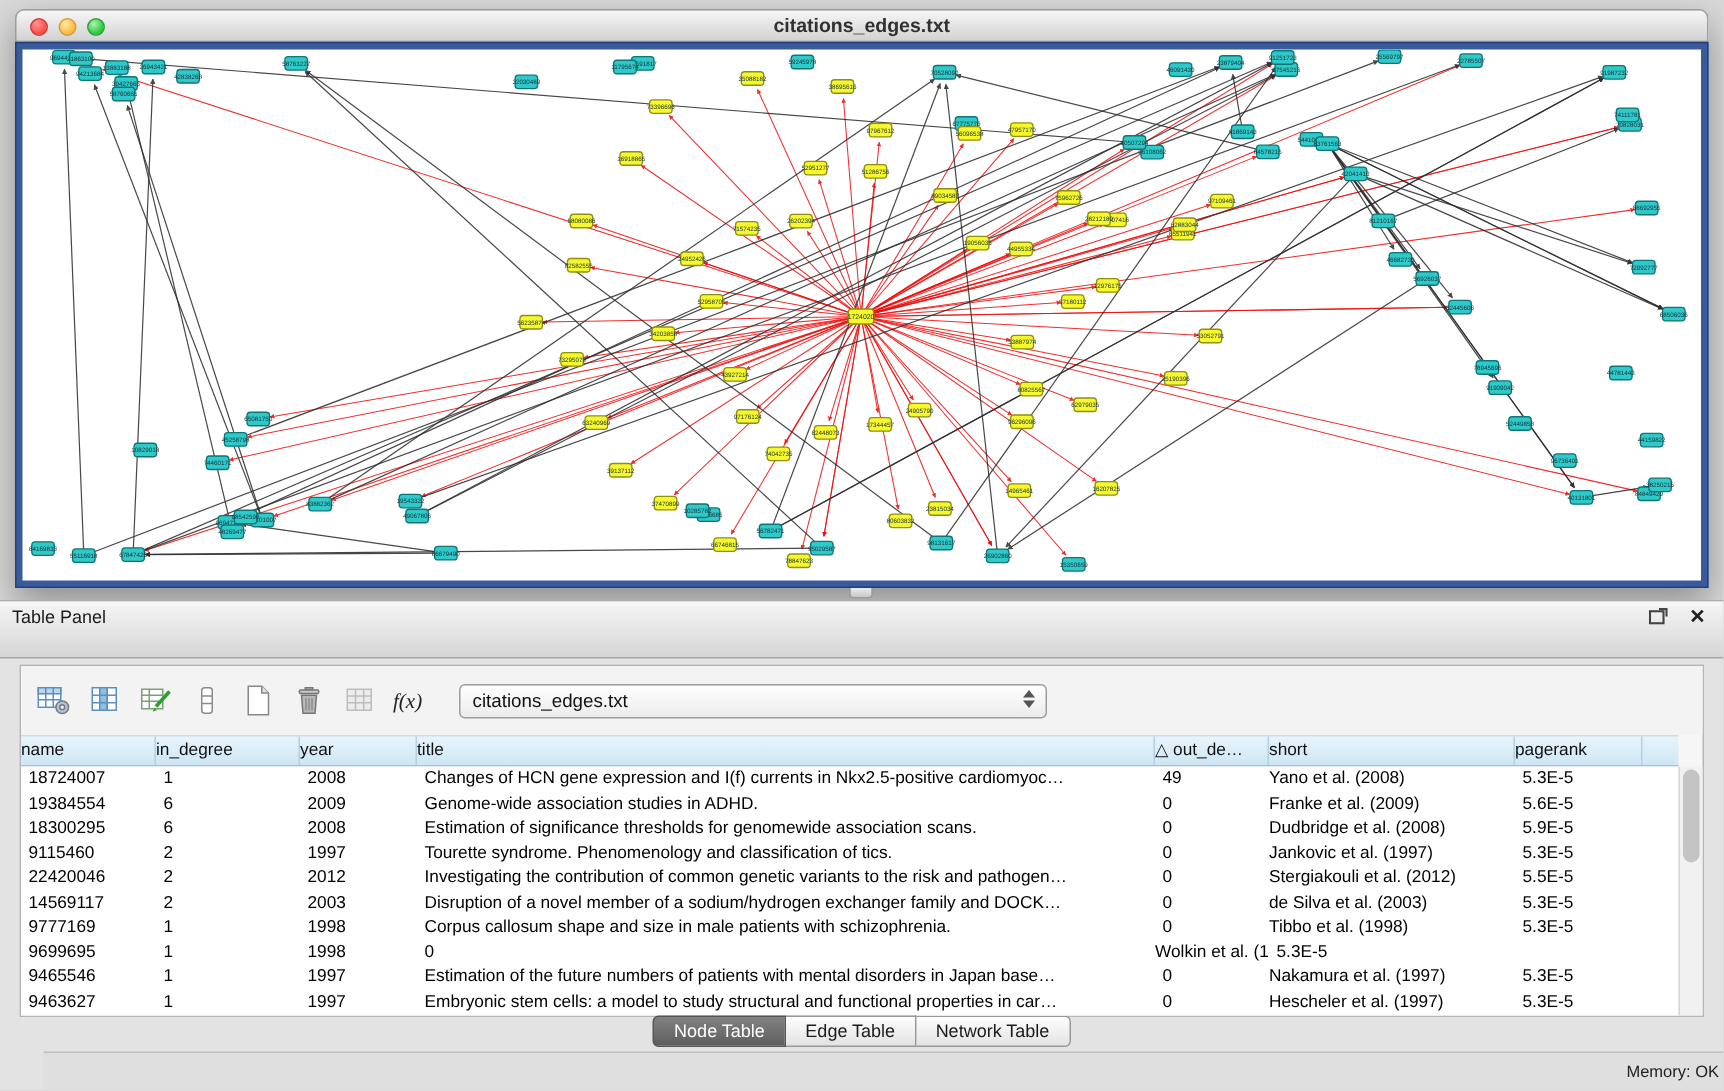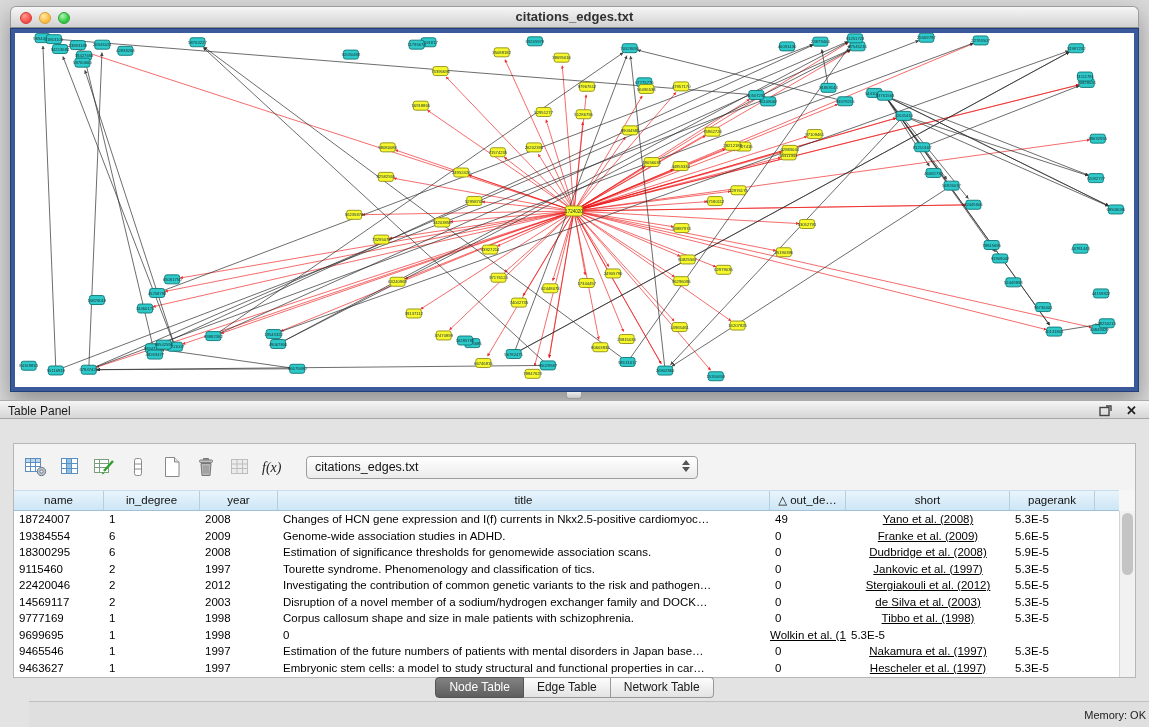--- a/index.html
+++ b/index.html
@@ -21,48 +21,48 @@
            border:1px solid #23407a; padding:4px; }
   .canvas { width:100%; height:100%; background:#ffffff; position:relative; overflow:hidden; }
   .canvas svg { position:absolute; left:0; top:0; width:100%; height:100%; }
   .splitter { position:absolute; left:566px; top:392px; width:16px; height:7px;
               background:linear-gradient(#ececec,#c7c7c7); border:1px solid #9a9a9a; border-top:none;
               border-radius:0 0 3px 3px; }
 
   
   .table-panel { position:absolute; left:0; top:400px; width:1149px; bottom:0;
                  background:#e3e3e3; border-top:1px solid #ababab; }
-  .panel-titlebar { height:18px; background:linear-gradient(#f5f5f5,#d6d6d6); border-bottom:1px solid #a6a6a6; position:relative; }
+  .panel-titlebar { height:38px; background:linear-gradient(#f5f5f5,#d6d6d6); border-bottom:1px solid #a6a6a6; position:relative; }
   .ptitle { position:absolute; left:8px; top:3px; font-size:12px; color:#1b1b1b; }
   .pt-icons { position:absolute; right:12px; top:3px; display:flex; gap:14px; align-items:center; }
   .close-x { font-size:13px; font-weight:bold; color:#222; line-height:14px; cursor:default; }
 
   .content { position:absolute; left:13px; right:13px; top:42px; height:235px;
              background:#f6f6f6; border:1px solid #b6b6b6; }
   .toolbar { height:46px; display:flex; align-items:center; padding-left:6px; gap:2px;
              background:#f3f3f3; }
   .tbtn { width:32px; height:32px; display:flex; align-items:center; justify-content:center; border-radius:4px; }
   .combo { margin-left:14px; width:392px; height:23px; border:1px solid #9d9d9d; border-radius:4px;
            background:linear-gradient(#ffffff,#ebebeb); display:flex; align-items:center;
            padding:0 8px; font-size:12.5px; color:#111; position:relative; }
   .combo-arrows { position:absolute; right:7px; top:3px; display:flex; flex-direction:column; gap:2px; }
   .combo-arrows i { display:block; width:0; height:0; border-left:4px solid transparent; border-right:4px solid transparent; }
   .combo-arrows i.up { border-bottom:5px solid #555; }
   .combo-arrows i.dn { border-top:5px solid #555; }
 
   .grid-cols { display:grid; grid-template-columns:90px 96px 78px 492px 76px 164px 85px 1fr; }
   .thead { height:21px; background:linear-gradient(#e8f4fc,#cde6f5);
            border-top:1px solid #c9dded; border-bottom:1px solid #9fc0d6; margin-right:16px; }
-  .th { font-size:11.5px; line-height:19px; text-align:center; color:#111;
+  .th { font-size:11.5px; line-height:19px; text-align:left; color:#111;
         border-right:1px solid #b3cfe0; overflow:hidden; white-space:nowrap; }
   .th.fill { border-right:none; }
   .rows { position:absolute; top:67px; left:0; right:16px; bottom:0; background:#fff; overflow:hidden; }
   .tr { height:16.5px; }
   .td { font-size:11.5px; line-height:16.5px; padding-left:5px; white-space:nowrap; overflow:hidden; color:#000; }
-  .td.c5 { text-align:center; padding-left:0;text-decoration:underline; }
+  .td.c5 { text-align:left; padding-left:0; }
   .vscroll { position:absolute; top:67px; right:0; width:16px; bottom:0; background:#f1f1f1; border-left:1px solid #d5d5d5; }
   .vthumb { position:absolute; top:2px; left:2px; width:11px; height:62px; background:#c4c4c4; border-radius:6px; }
 
   .tabs { position:absolute; top:276px; left:0; width:100%; display:flex; justify-content:center; }
   .tab { height:21px; line-height:19px; padding:0 13px; font-size:12px; color:#1a1a1a;
          background:linear-gradient(#fdfdfd,#e3e3e3); border:1px solid #999; border-left:none; }
   .tab:first-child { border-left:1px solid #999; border-radius:4px 0 0 4px; }
   .tab:last-child { border-radius:0 4px 4px 0; }
   .tab.sel { background:linear-gradient(#828282,#5e5e5e); color:#fff; border-color:#555; }
 

